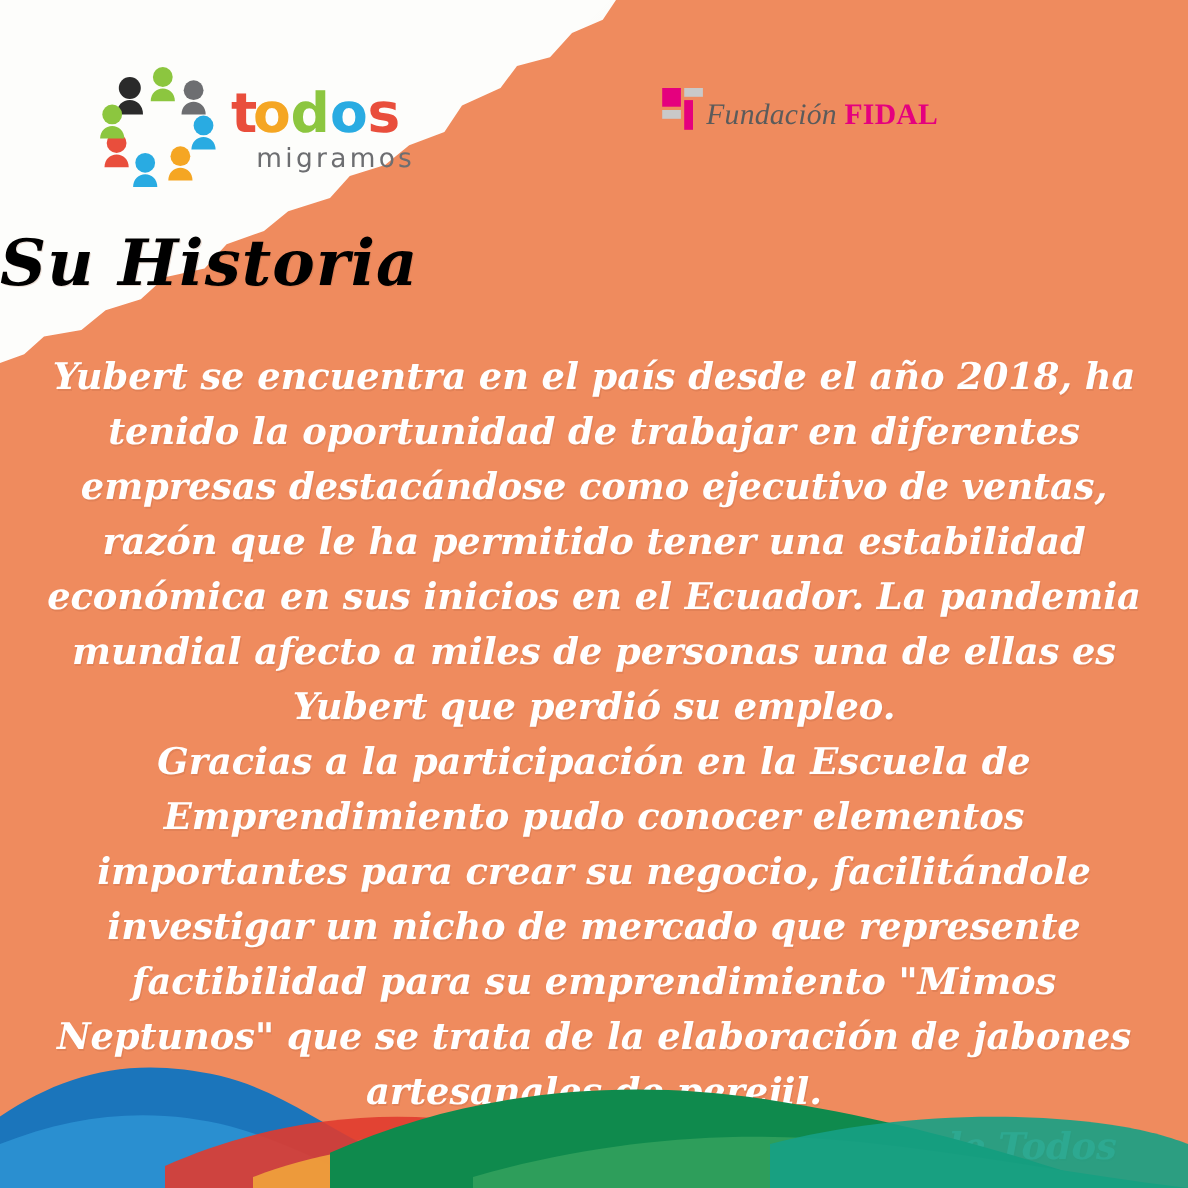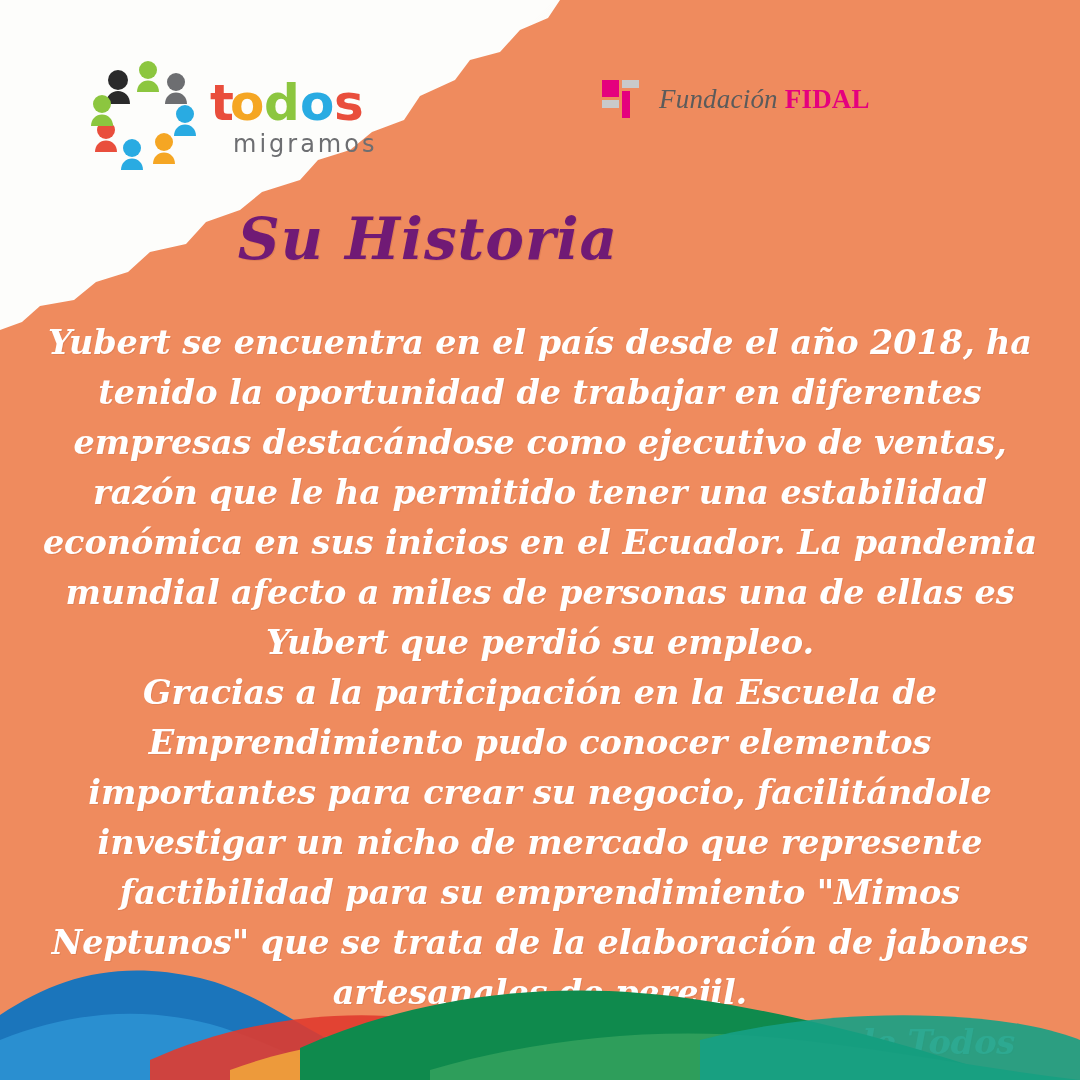--- a/index.html
+++ b/index.html
@@ -61,22 +61,22 @@
     left: 88px;
     top: 58px;
     width: 290px;
     height: 115px;
   }
   .logo-fidal {
     position: absolute;
     left: 600px;
     top: 78px;
     display: flex;
-    align-items: center;
-    gap: 17px;
+    align-items: flex-end;
+    gap: 0;
   }
   .fidal-text {
     font-family: "Liberation Serif", serif;
     font-size: 27px;
     letter-spacing: 0.2px;
     white-space: nowrap;
   }
   .fidal-text .f1 { color: #5b5b5b; font-style: italic; }
   .fidal-text .f2 { color: #e5007e; font-weight: bold; }
 
@@ -95,22 +95,22 @@
     line-height: 1.12;
     white-space: nowrap;
   }
 
   
   .title {
     position: absolute;
     left: 0;
     top: 205px;
     width: 856px;
-    text-align: center;
-    color: #701a75;
+    text-align: left;
+    color: #000000;
     font-family: "DejaVu Serif", serif;
     font-style: italic;
     font-weight: bold;
     font-size: 58px;
     letter-spacing: 1px;
     text-shadow: 1px 1px 0 rgba(150,70,40,0.18);
   }
 
   
   .body-copy {

